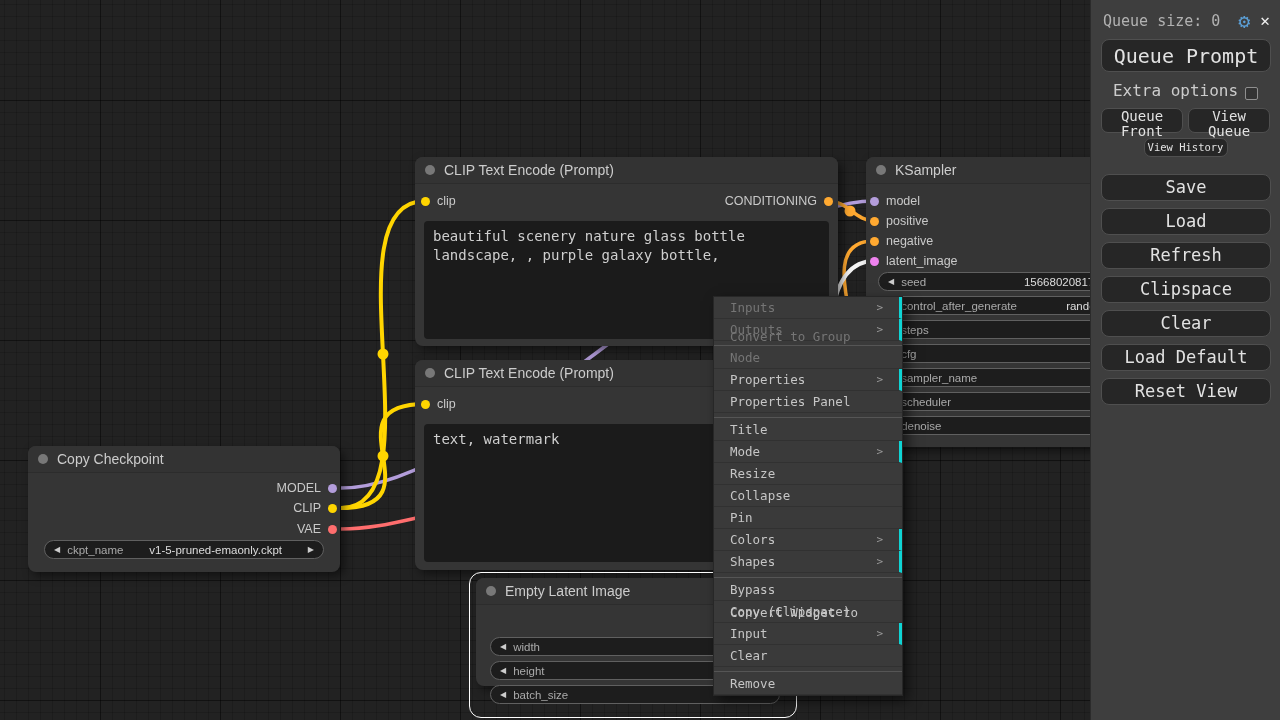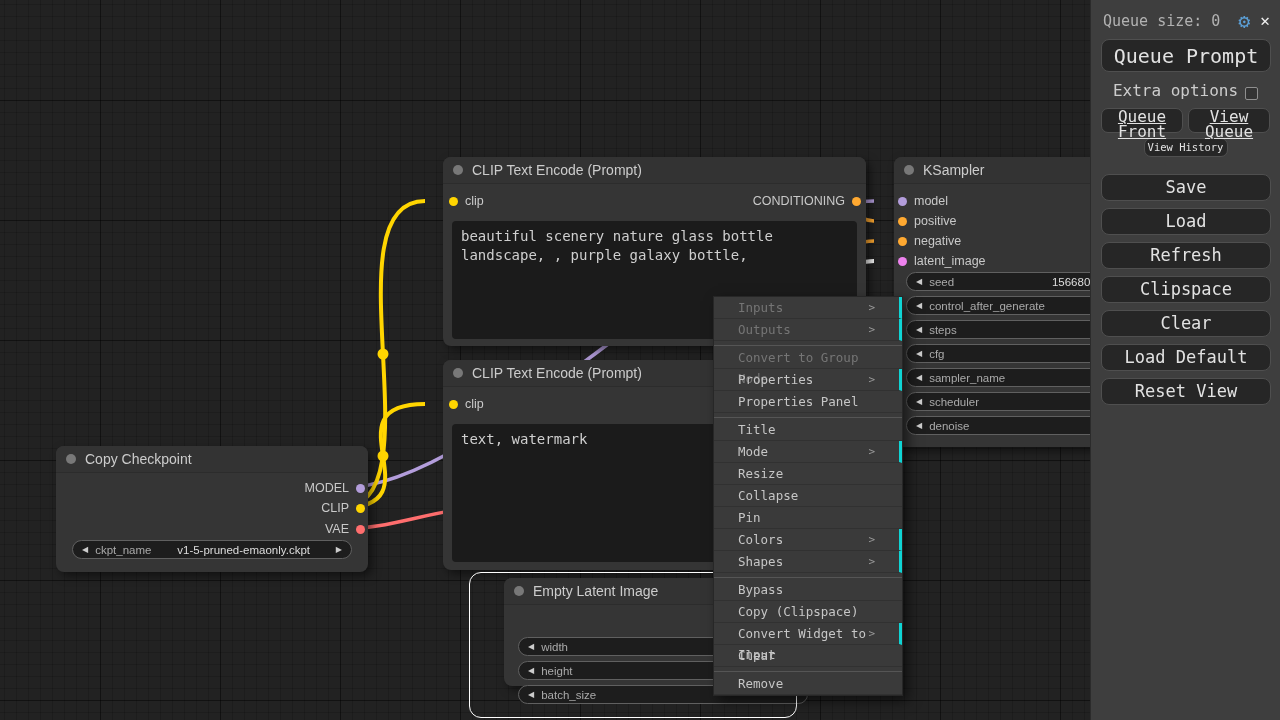--- a/index.html
+++ b/index.html
@@ -13,21 +13,21 @@
       linear-gradient(90deg, rgba(0,0,0,.38) 1px, transparent 1px),
       linear-gradient(rgba(0,0,0,.16) 1px, transparent 1px),
       linear-gradient(90deg, rgba(0,0,0,.16) 1px, transparent 1px);
     background-size:120px 120px,120px 120px,12px 12px,12px 12px;
     background-position:0 100px,100px 0,0 4px,4px 0;
   }
   #wires { position:absolute; left:0; top:0; width:1280px; height:720px; z-index:1; }
 
   .node {
     position:absolute; background:#353535; border-radius:8px;
-    box-shadow:4px 4px 10px rgba(0,0,0,.5); z-index:2;margin-left:28px;
+    box-shadow:4px 4px 10px rgba(0,0,0,.5); z-index:2;
   }
   .node-header {
     height:27px; background:#333333; border-radius:8px 8px 0 0;
     border-bottom:1px solid #2c2c2c; display:flex; align-items:center;
     padding-left:10px; gap:9px; color:#cccccc; font-size:14px;
   }
   .node-dot { width:10px; height:10px; border-radius:50%; background:#787878; flex:0 0 auto; }
   .slot { position:absolute; display:flex; align-items:center; gap:7px; color:#c9c9c9; font-size:12.5px; height:18px; }
   .slot.out { flex-direction:row-reverse; }
   .port { width:9px; height:9px; border-radius:50%; flex:0 0 auto; }
@@ -52,22 +52,22 @@
     border:1.5px solid #ffffff; border-radius:12px; z-index:3;
   }
 
   #ctxmenu {
     position:absolute; left:713px; top:296px; width:190px; z-index:4;
     background:#3a3a3a; border:1px solid #272727; box-shadow:5px 5px 12px rgba(0,0,0,.55);
     font-family:"DejaVu Sans Mono","Liberation Mono",monospace; font-size:12.5px;
   }
   .ctx-title { background:#1e1e1e; color:#e8e8e8; height:21px; line-height:21px; padding:0 8px; }
   .ctx-item {
-    height:22px; line-height:21px; padding:0 24px; color:#c6c6c6;
-    display:flex; border-bottom:1px solid rgba(0,0,0,.14); cursor:default;
+    height:22px; line-height:21px; padding:0 16px; color:#c6c6c6;
+    display:flex; border-bottom:1px solid rgba(0,0,0,.14); cursor:default;align-items:flex-end;
   }
   .ctx-item.disabled { color:#757575; }
   .ctx-item.submenu { border-right:3px solid #0fd4d4; }
   .ctx-arrow { margin-left:auto; color:#999999; font-size:11px; }
   .ctx-sep { height:5px; border-bottom:1px solid #555555; margin-bottom:1px; }
 
   #sidebar {
     position:absolute; right:0; top:0; width:190px; height:720px; z-index:5;
     background:#3e3e3e; border-left:1px solid #2b2b2b;
     font-family:"DejaVu Sans Mono","Liberation Mono",monospace; color:#dddddd;
@@ -76,21 +76,21 @@
   .gear { margin-left:auto; color:#5b9fd6; font-size:20px; line-height:18px; cursor:pointer; }
   .close { margin-left:10px; color:#f0f0f0; font-size:16px; cursor:pointer; }
   .btn {
     display:block; background:#262626; border:1px solid #4f4f4f; border-radius:8px;
     color:#e2e2e2; text-align:center; font-family:inherit; cursor:pointer;
   }
   #queue-prompt { margin:9px 10px 0 10px; width:170px; height:33px; font-size:20px; line-height:30px; }
   .extra { display:flex; justify-content:center; align-items:flex-end; gap:7px; margin-top:9px; font-size:16px; color:#cccccc; }
   .checkbox { width:13px; height:13px; border:1px solid #8f8f8f; border-radius:2px; background:#333; cursor:pointer; }
   .smallrow { display:flex; gap:5px; margin:8px 10px 0 10px; }
-  .smallrow .btn { flex:1; height:25px; font-size:16px; line-height:15px; border-radius:7px;text-decoration:underline; }
+  .smallrow .btn { flex:1; height:25px; font-size:14px; line-height:15px; border-radius:7px; }
   #view-history { margin:5px auto 0 auto; width:84px; font-size:10.5px; line-height:13px; padding:2px 0; border-radius:7px; }
   .stack { margin-top:17px; }
   .stack .btn { margin:0 10px 7px 10px; width:170px; height:27px; font-size:17px; line-height:25px; }
 </style>
 </head>
 <body>
 
 <div id="canvas">
 
   <svg id="wires" xmlns="http://www.w3.org/2000/svg">

